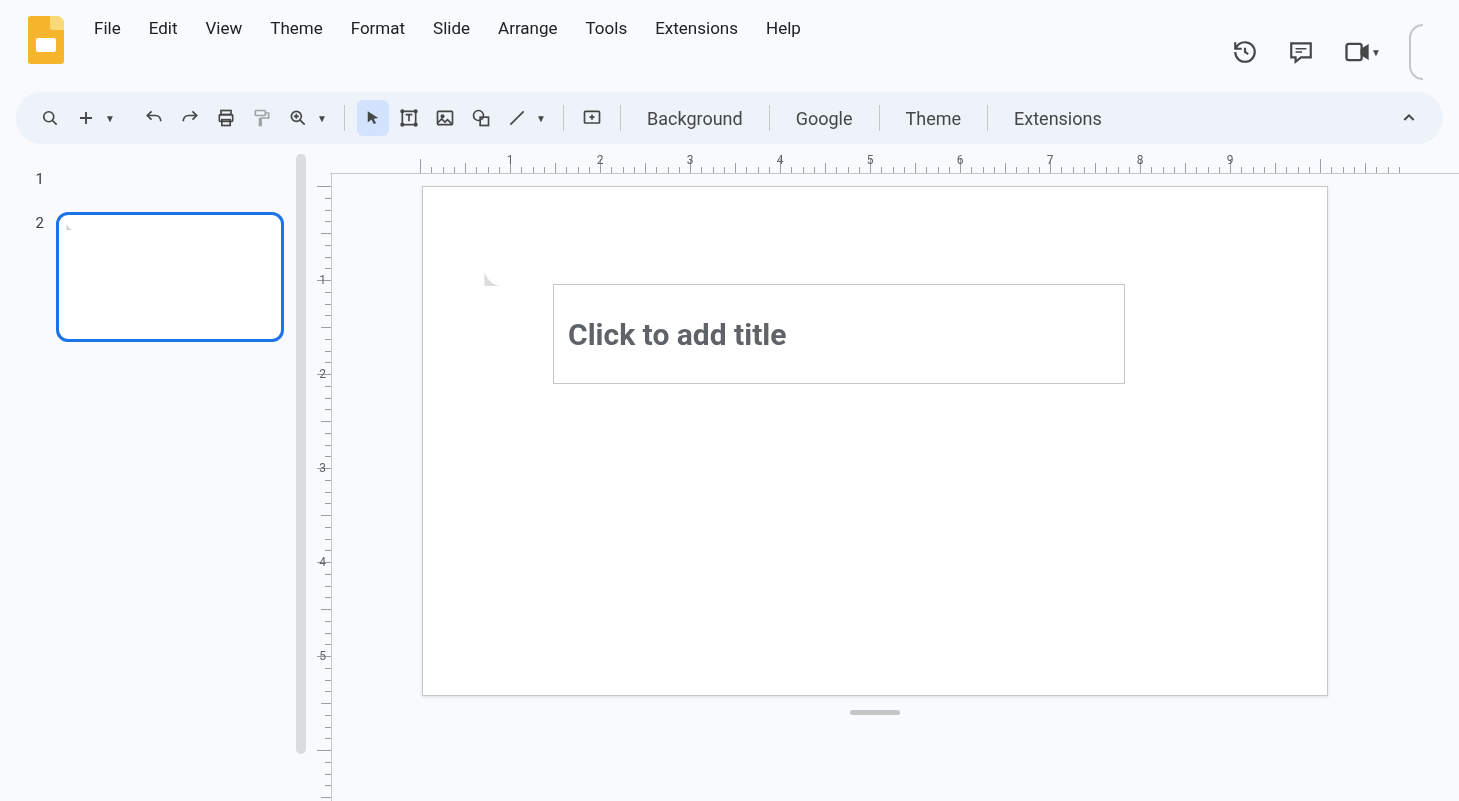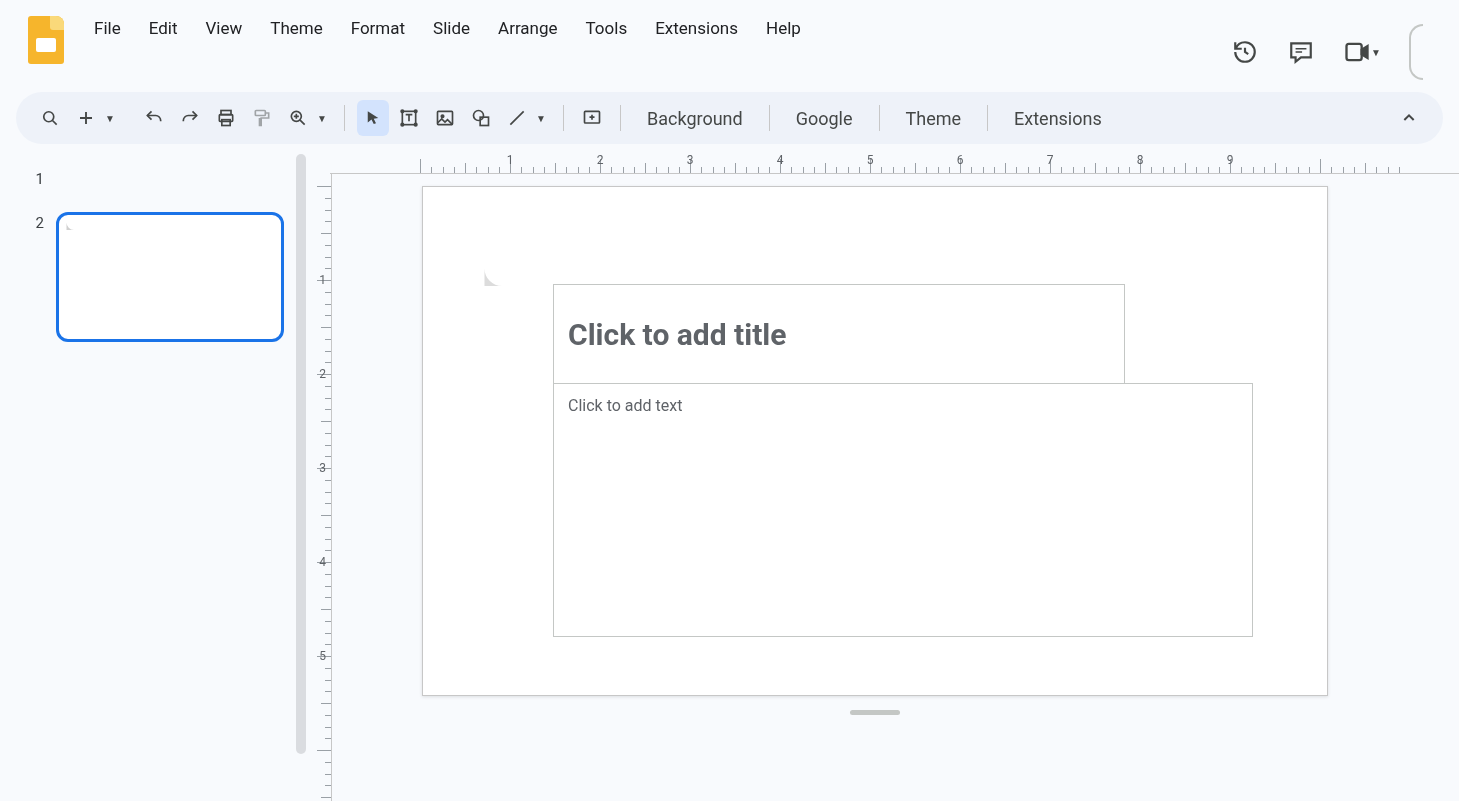--- a/index.html
+++ b/index.html
@@ -421,19 +421,16 @@
 
     <div class="slide">
       <div class="slide-deco">
         <svg width="42" height="42" viewBox="0 0 24 24">
             <path d="M12 12 A10 10 0 0 1 2 2 L2 12 Z" fill="#dcdcdc"></path>
           </svg>
       </div>
       <div class="ph-title">
         <span class="ph-title-text">Click to add title</span>
       </div>
-      <div class="ph-body">
-        <span class="ph-body-text">Click to add text</span>
-      </div>
       <div class="slide-handle"></div>
     </div>
   </div>
 </div>
 
 </body></html>

